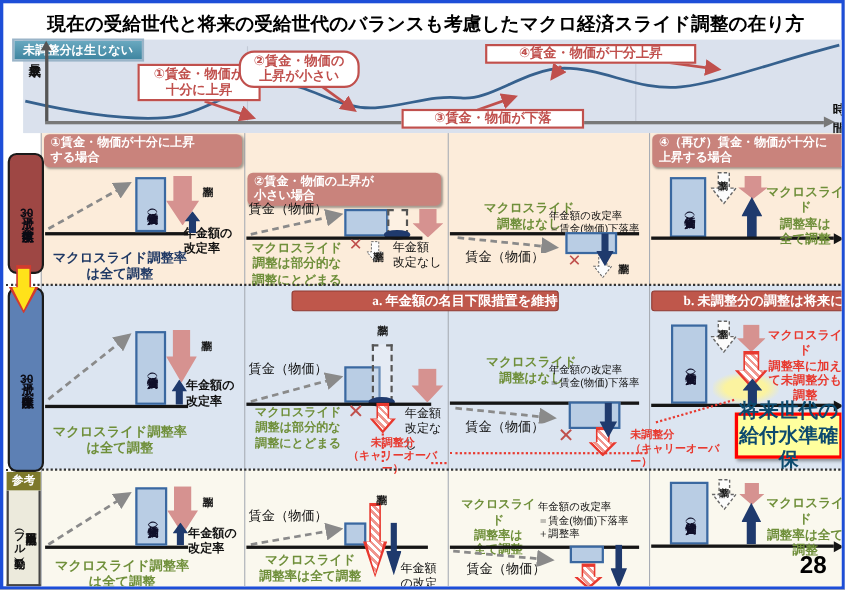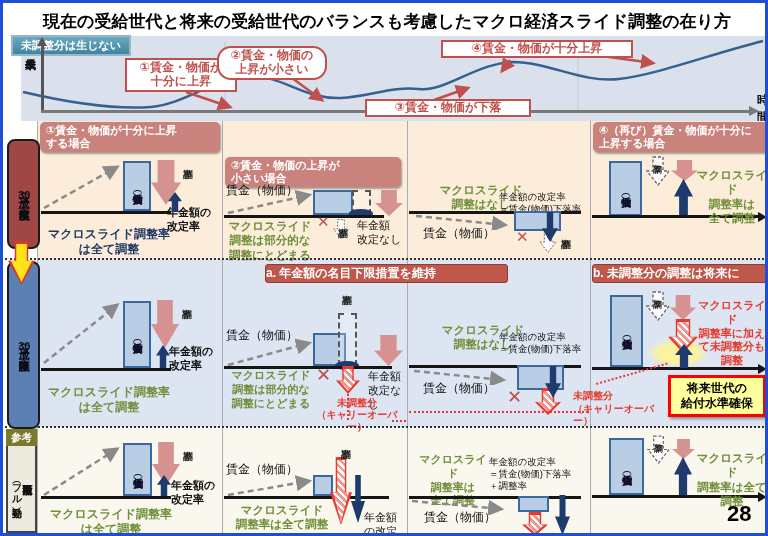--- a/index.html
+++ b/index.html
@@ -20,41 +20,41 @@
   .graph{background:#dae1ed;}
   .glabel{background:linear-gradient(#6aa9c0,#3f85a0);border:2px solid #9ab4c8;color:#fff;
           font-weight:bold;font-size:11px;padding:1px 8px;}
   .annbox{background:#fff;border:2px solid #c0504d;color:#c0504d;font-weight:bold;font-size:12px;
           line-height:1.15;text-align:center;padding:1px 2px;}
   .row1{background:#fcecda;} .row2{background:#dce5f1;} .row3{background:#faf8ee;}
   .vline{width:1px;background:#a8adb5;}
   .dotline{border-top:2px dotted #333;}
   .colhead{background:#c9837c;color:#fff;font-weight:bold;font-size:11px;line-height:1.2;
            padding:2px 6px;border-radius:5px;box-shadow:1px 1.5px 2px rgba(0,0,0,.35);}
-  .band{background:#bf574b;color:#fff;font-weight:bold;font-size:12px;text-align:left;
-        border:1px solid #8e3b33;border-radius:3px;line-height:17px;height:19px;box-sizing:border-box;}
+  .band{background:#bf574b;color:#fff;font-weight:bold;font-size:12px;text-align:right;
+        border:1px solid #8e3b33;border-radius:3px;line-height:17px;height:19px;box-sizing:border-box;font-family:Liberation Serif, serif;}
   .bar{background:#b9cde4;border:2px solid #3a68a0;box-sizing:border-box;display:flex;
        align-items:center;justify-content:center;}
   .bar .vt{font-size:10px;font-weight:bold;color:#10102a;}
   .base{background:#151515;height:3px;}
   .trir{width:0;height:0;border-top:5px solid transparent;border-bottom:5px solid transparent;
         border-left:9px solid #151515;}
   .pa{background:#d69290;clip-path:polygon(22% 0,78% 0,78% 50%,100% 50%,50% 100%,0 50%,22% 50%);}
   .ua{background:#1f3a6d;clip-path:polygon(50% 0,100% 46%,73% 46%,73% 100%,27% 100%,27% 46%,0 46%);}
   .dna{background:#1f3a6d;clip-path:polygon(30% 0,70% 0,70% 54%,100% 54%,50% 100%,0 54%,30% 54%);}
   .ha{background:#e8392f;clip-path:polygon(26% 0,74% 0,74% 52%,100% 52%,50% 100%,0 52%,26% 52%);}
   .ha>i{position:absolute;inset:3px;background:repeating-linear-gradient(45deg,#fff 0 2.5px,#f0968e 2.5px 5px);
         clip-path:polygon(26% 0,74% 0,74% 52%,100% 52%,50% 100%,0 52%,26% 52%);}
   .drect{border:2px dashed #555;box-sizing:border-box;background:rgba(255,255,255,.25);}
   .blob{background:#1f3a6d;border-radius:50%;}
   .glow{background:radial-gradient(ellipse at center,#fbf3a0 0%,#fbf3a0 45%,rgba(251,243,160,0) 75%);}
   .xm{color:#c0504d;font-weight:bold;}
   .rdv{border-left:2px dotted #e8392f;} .rdh{border-top:2px dotted #e8392f;}
   .noteb{border:2.5px solid #111;background:#fff;font-weight:bold;font-size:11px;line-height:1.3;text-align:center;}
-  .future{border:3px solid #f00;background:#ffff9e;color:#000000;font-weight:bold;font-size:12px;
+  .future{border:3px solid #f00;background:#ffff9e;color:#0c4a6e;font-weight:bold;font-size:18px;
           text-align:center;box-shadow:2px 2px 3px rgba(0,0,0,.4);display:flex;align-items:center;justify-content:center;}
   .sbred{background:#9e4744;border:2px solid #1a1a1a;border-radius:8px;display:flex;align-items:center;justify-content:center;}
   .sbblue{background:#5d80b4;border:2px solid #1a1a1a;border-radius:8px;display:flex;align-items:center;justify-content:center;}
   .sbtext{font-size:11px;font-weight:bold;color:#0b0b14;}
   .sbref{background:#7d792b;color:#fff;font-size:10.5px;font-weight:bold;text-align:center;line-height:17px;}
   .sbrefsub{background:#eceadc;border:2px solid #444;border-top:none;display:flex;align-items:center;justify-content:center;}
   .sbarrow-o{clip-path:polygon(25% 0,75% 0,75% 45%,100% 45%,50% 100%,0 45%,25% 45%);background:#d23b2f;}
   .sbarrow-i{position:absolute;inset:3px;clip-path:polygon(25% 0,75% 0,75% 45%,100% 45%,50% 100%,0 45%,25% 45%);background:#ffe21a;}
   .ghost path{fill:#fcfcfc;stroke:#666;stroke-width:1.3;stroke-dasharray:3 2;}
   .pagenum{font-size:22px;font-weight:600;color:#000;}

